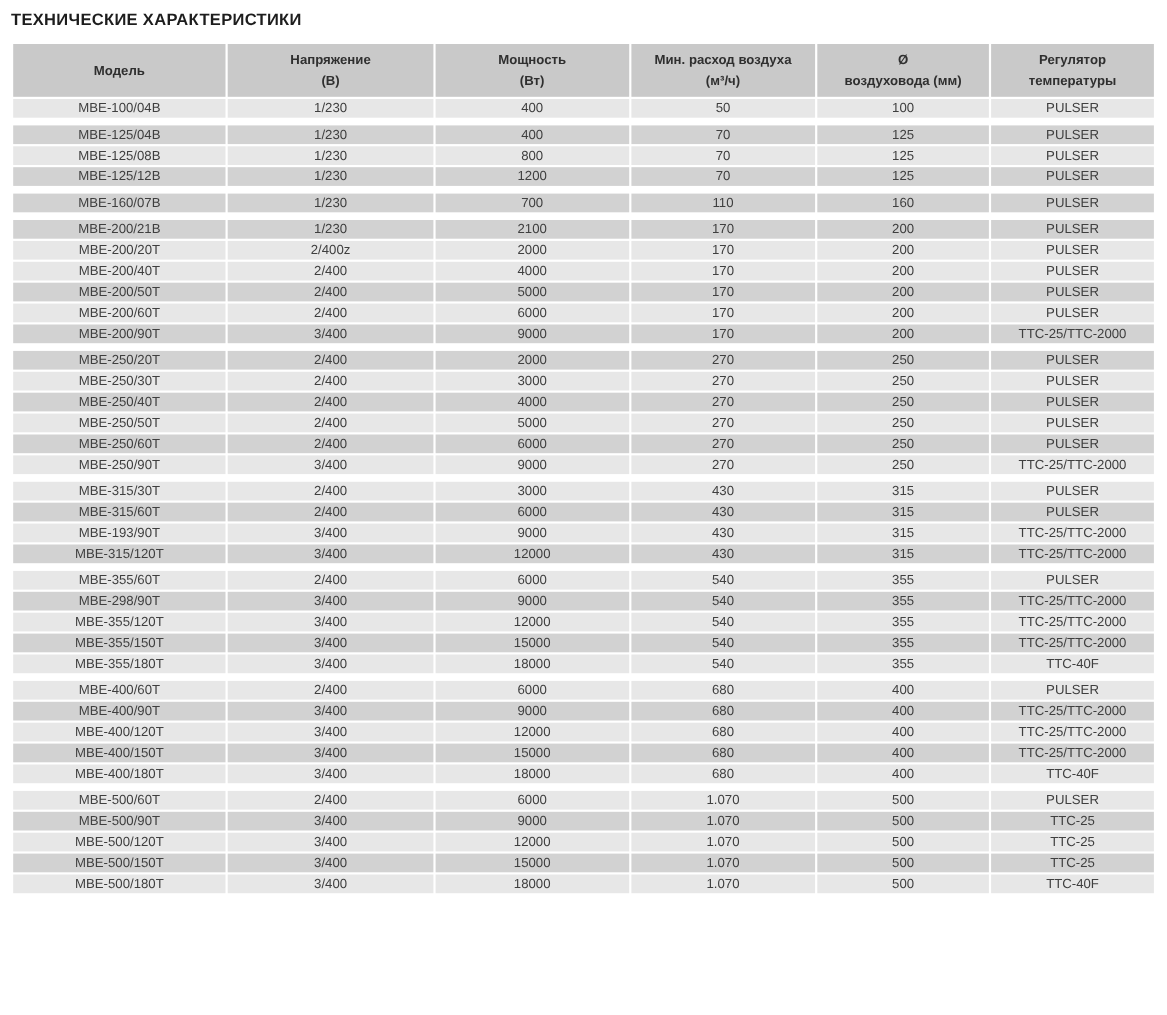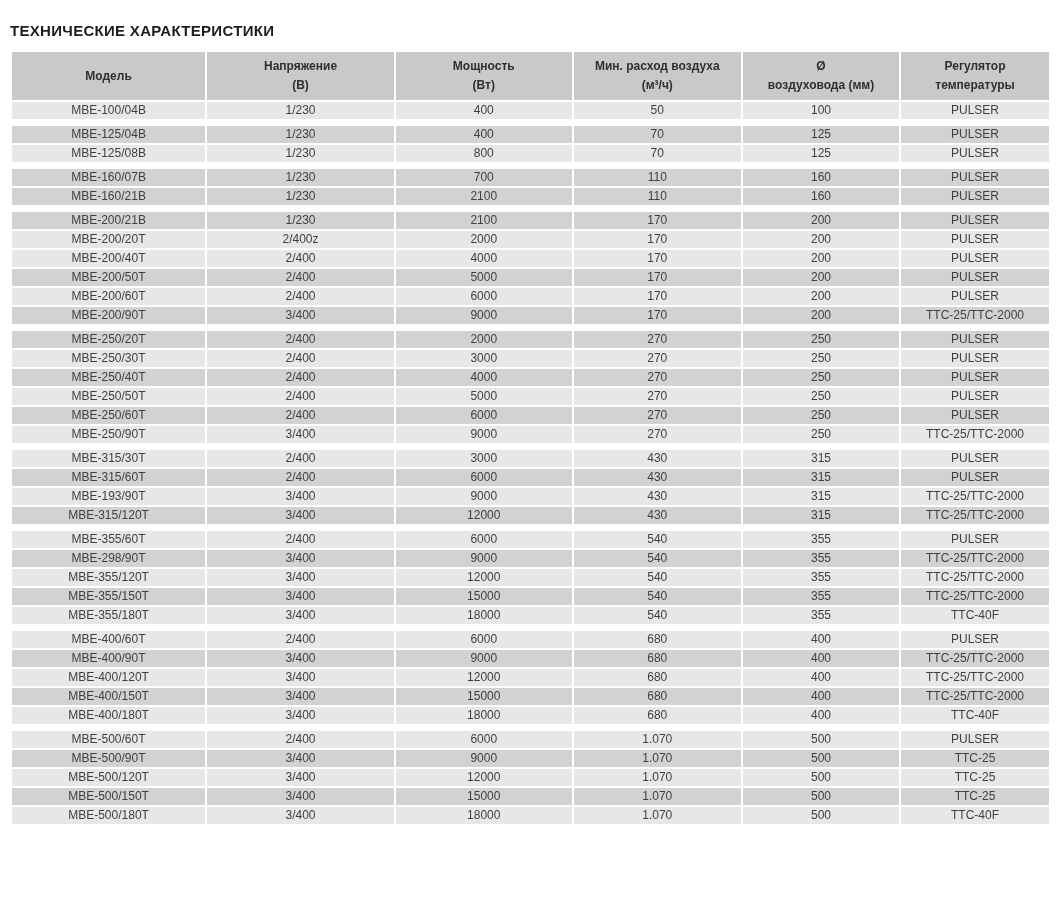--- a/index.html
+++ b/index.html
@@ -3,21 +3,21 @@
 <meta charset="utf-8">
 <style>
   html, body { margin: 0; padding: 0; background: #ffffff; }
   body {
     width: 1061px; height: 923px;
     font-family: "Liberation Sans", sans-serif;
     -webkit-font-smoothing: antialiased;
   }
   .page { padding: 6px 10px 0 10px; }
   .title {
-    margin: 16px 0 11px 0;
+    margin: 4px 0 11px 0;
     font-size: 15px;
     font-weight: bold;
     letter-spacing: 0.3px;
     color: var(--title-text, #1d1d1d);
   }
   table.spec {
     border-collapse: separate;
     border-spacing: 2px;
     width: 1041px;
     table-layout: fixed;
@@ -113,35 +113,35 @@
           <td>PULSER</td>
         </tr>
         <tr class="row-light">
           <td class="cell-model">MBE-125/08B</td>
           <td>1/230</td>
           <td>800</td>
           <td>70</td>
           <td>125</td>
           <td>PULSER</td>
         </tr>
+        <tr class="row-dark">
+          <td class="cell-model">MBE-125/12B</td>
+          <td>1/230</td>
+          <td>1200</td>
+          <td>70</td>
+          <td>125</td>
+          <td>PULSER</td>
+        </tr>
         <tr class="group-sep">
           <td colspan="6"></td>
         </tr>
         <tr class="row-dark">
           <td class="cell-model">MBE-160/07B</td>
           <td>1/230</td>
           <td>700</td>
-          <td>110</td>
-          <td>160</td>
-          <td>PULSER</td>
-        </tr>
-        <tr class="row-dark">
-          <td class="cell-model">MBE-160/21B</td>
-          <td>1/230</td>
-          <td>2100</td>
           <td>110</td>
           <td>160</td>
           <td>PULSER</td>
         </tr>
         <tr class="group-sep">
           <td colspan="6"></td>
         </tr>
         <tr class="row-dark">
           <td class="cell-model">MBE-200/21B</td>
           <td>1/230</td>

